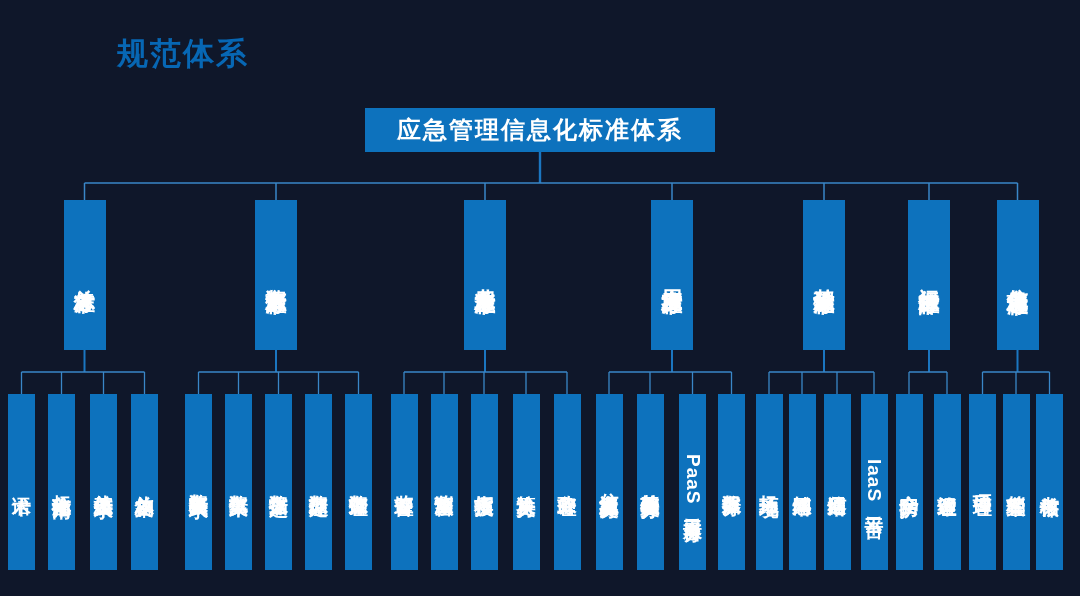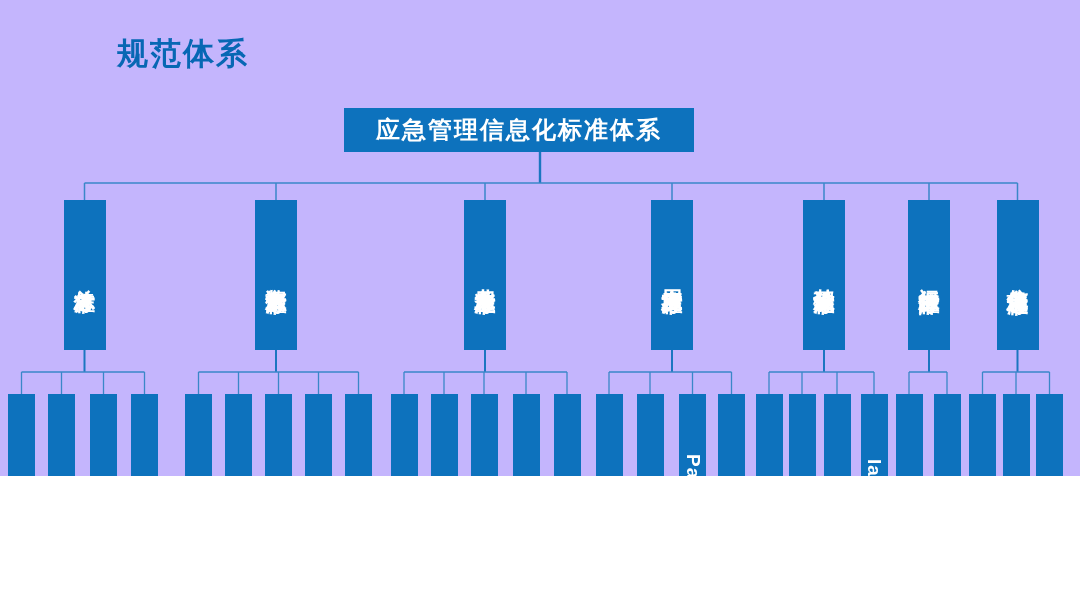--- a/index.html
+++ b/index.html
@@ -1,18 +1,18 @@
 <!DOCTYPE html>
 <html><head>
 <meta charset="utf-8">
 <style>
   html,body{margin:0;padding:0;background:#ffffff;}
   #stage{
-    position:relative;width:1080px;height:476px;overflow:hidden;
-    background:#c4b5fd;
+    position:relative;width:1080px;height:596px;overflow:hidden;
+    background:#0f172a;
     font-family:"Liberation Sans","DejaVu Sans",sans-serif;
   }
   .page-title{
     position:absolute;left:117px;top:33px;
     font-size:31px;font-weight:bold;color:#0767b4;letter-spacing:2px;
   }
   svg.connectors{position:absolute;left:0;top:0;}
   .node{
     position:absolute;background:#0d72bd;color:#ffffff;font-weight:bold;
     display:flex;align-items:center;justify-content:center;
@@ -72,21 +72,21 @@
       <line x1="909" y1="372" x2="947" y2="372" stroke="#3a87c8" stroke-width="1.5"></line>
       <line x1="909" y1="372" x2="909" y2="394" stroke="#3a87c8" stroke-width="1.3"></line>
       <line x1="947" y1="372" x2="947" y2="394" stroke="#3a87c8" stroke-width="1.3"></line>
       <line x1="1017.5" y1="350" x2="1017.5" y2="372" stroke="#1b76c0" stroke-width="2"></line>
       <line x1="982.5" y1="372" x2="1049.5" y2="372" stroke="#3a87c8" stroke-width="1.5"></line>
       <line x1="982.5" y1="372" x2="982.5" y2="394" stroke="#3a87c8" stroke-width="1.3"></line>
       <line x1="1016" y1="372" x2="1016" y2="394" stroke="#3a87c8" stroke-width="1.3"></line>
       <line x1="1049.5" y1="372" x2="1049.5" y2="394" stroke="#3a87c8" stroke-width="1.3"></line>
     </svg>
   <div class="page-title">规范体系</div>
-  <div class="node root" id="root-node" style="left: 344px; top: 108px; width: 350px; height: 44px;">应急管理信息化标准体系</div>
+  <div class="node root" id="root-node" style="left: 365px; top: 108px; width: 350px; height: 44px;">应急管理信息化标准体系</div>
 
 <div class="node branch" style="left: 63.5px; top: 200px; width: 42px; height: 150px;">总体标准</div>
     <div class="node leaf" style="left: 8px; top: 394px; width: 27px; height: 176px;">术语</div>
     <div class="node leaf" style="left: 48px; top: 394px; width: 27px; height: 176px;">标准化指南</div>
     <div class="node leaf" style="left: 90px; top: 394px; width: 27px; height: 176px;">总体技术要求</div>
     <div class="node leaf" style="left: 131px; top: 394px; width: 27px; height: 176px;">总体架构</div>
     <div class="node branch" style="left: 255px; top: 200px; width: 42px; height: 150px;">数据资源标准</div>
     <div class="node leaf" style="left: 185px; top: 394px; width: 27px; height: 176px;">数据格式要求</div>
     <div class="node leaf" style="left: 225px; top: 394px; width: 27px; height: 176px;">数据采集</div>
     <div class="node leaf" style="left: 265px; top: 394px; width: 27px; height: 176px;">数据描述</div>

